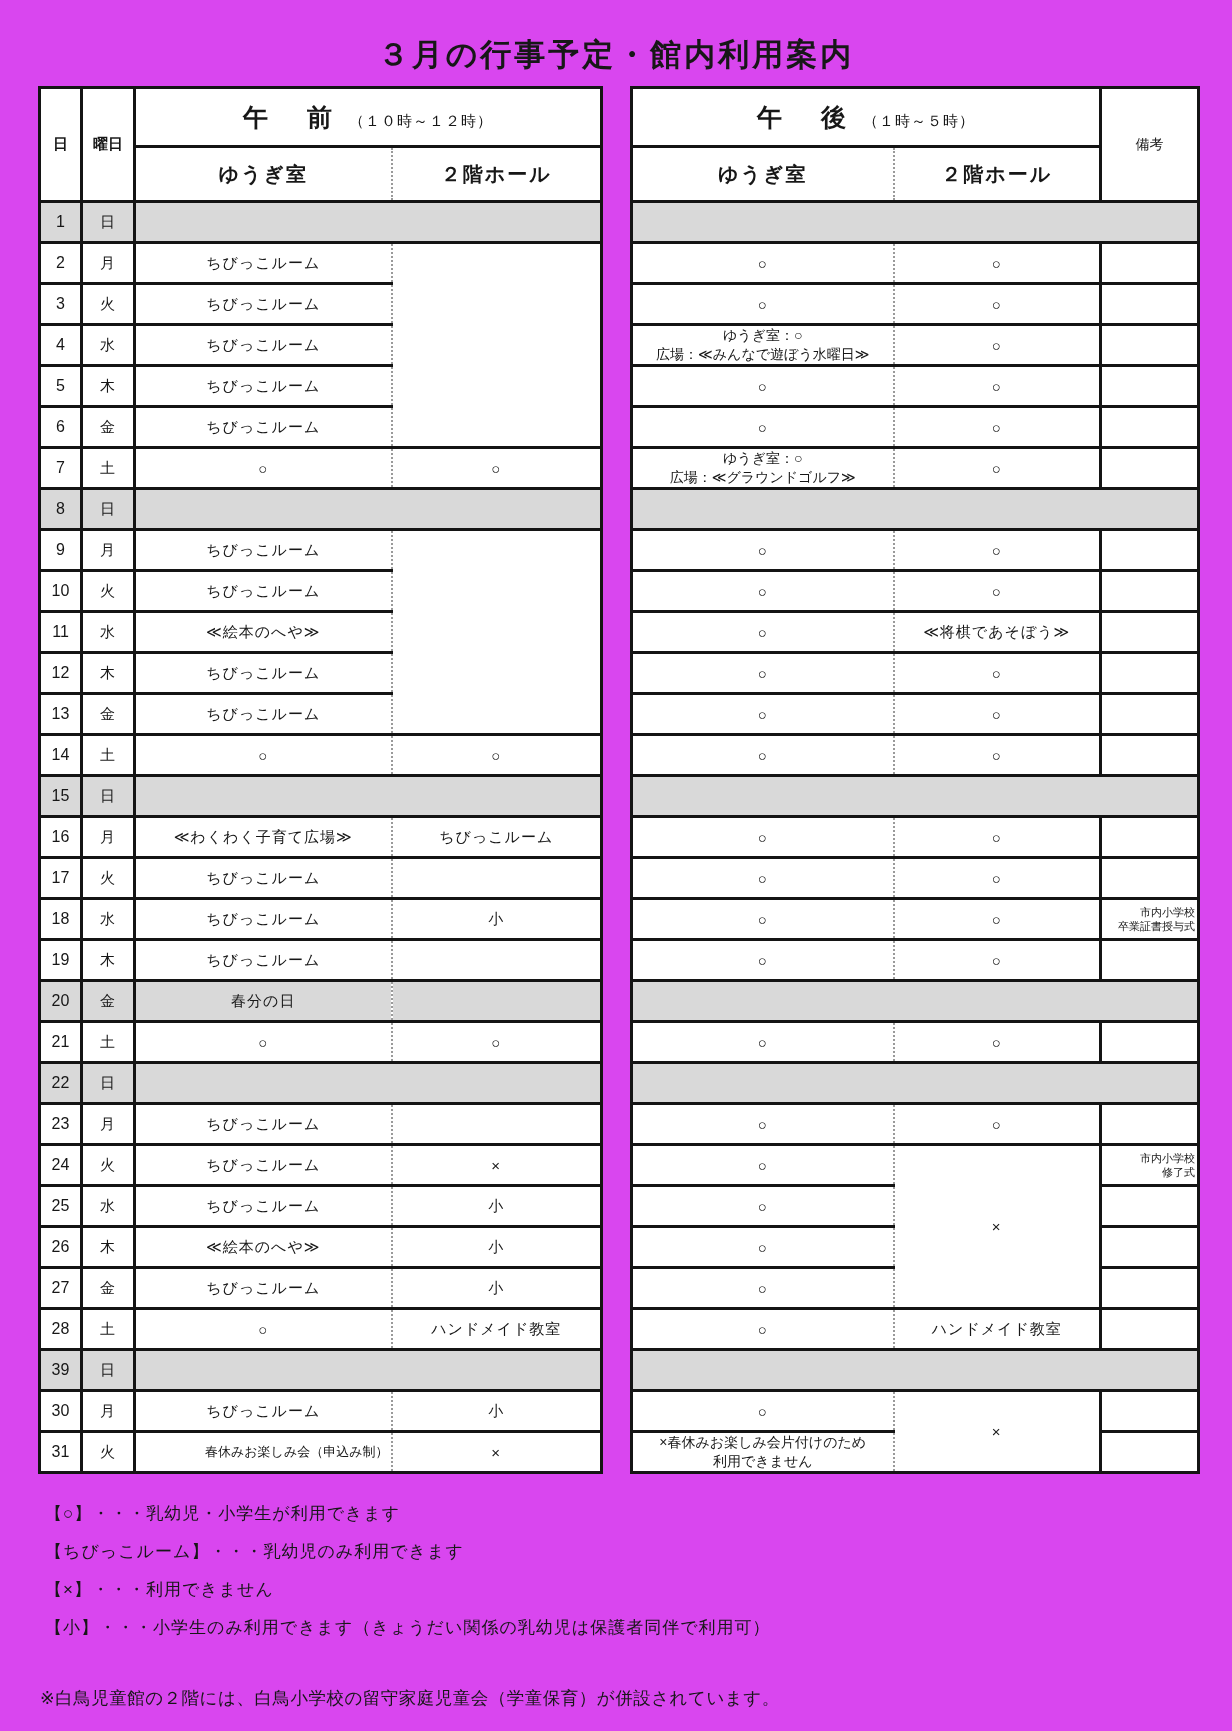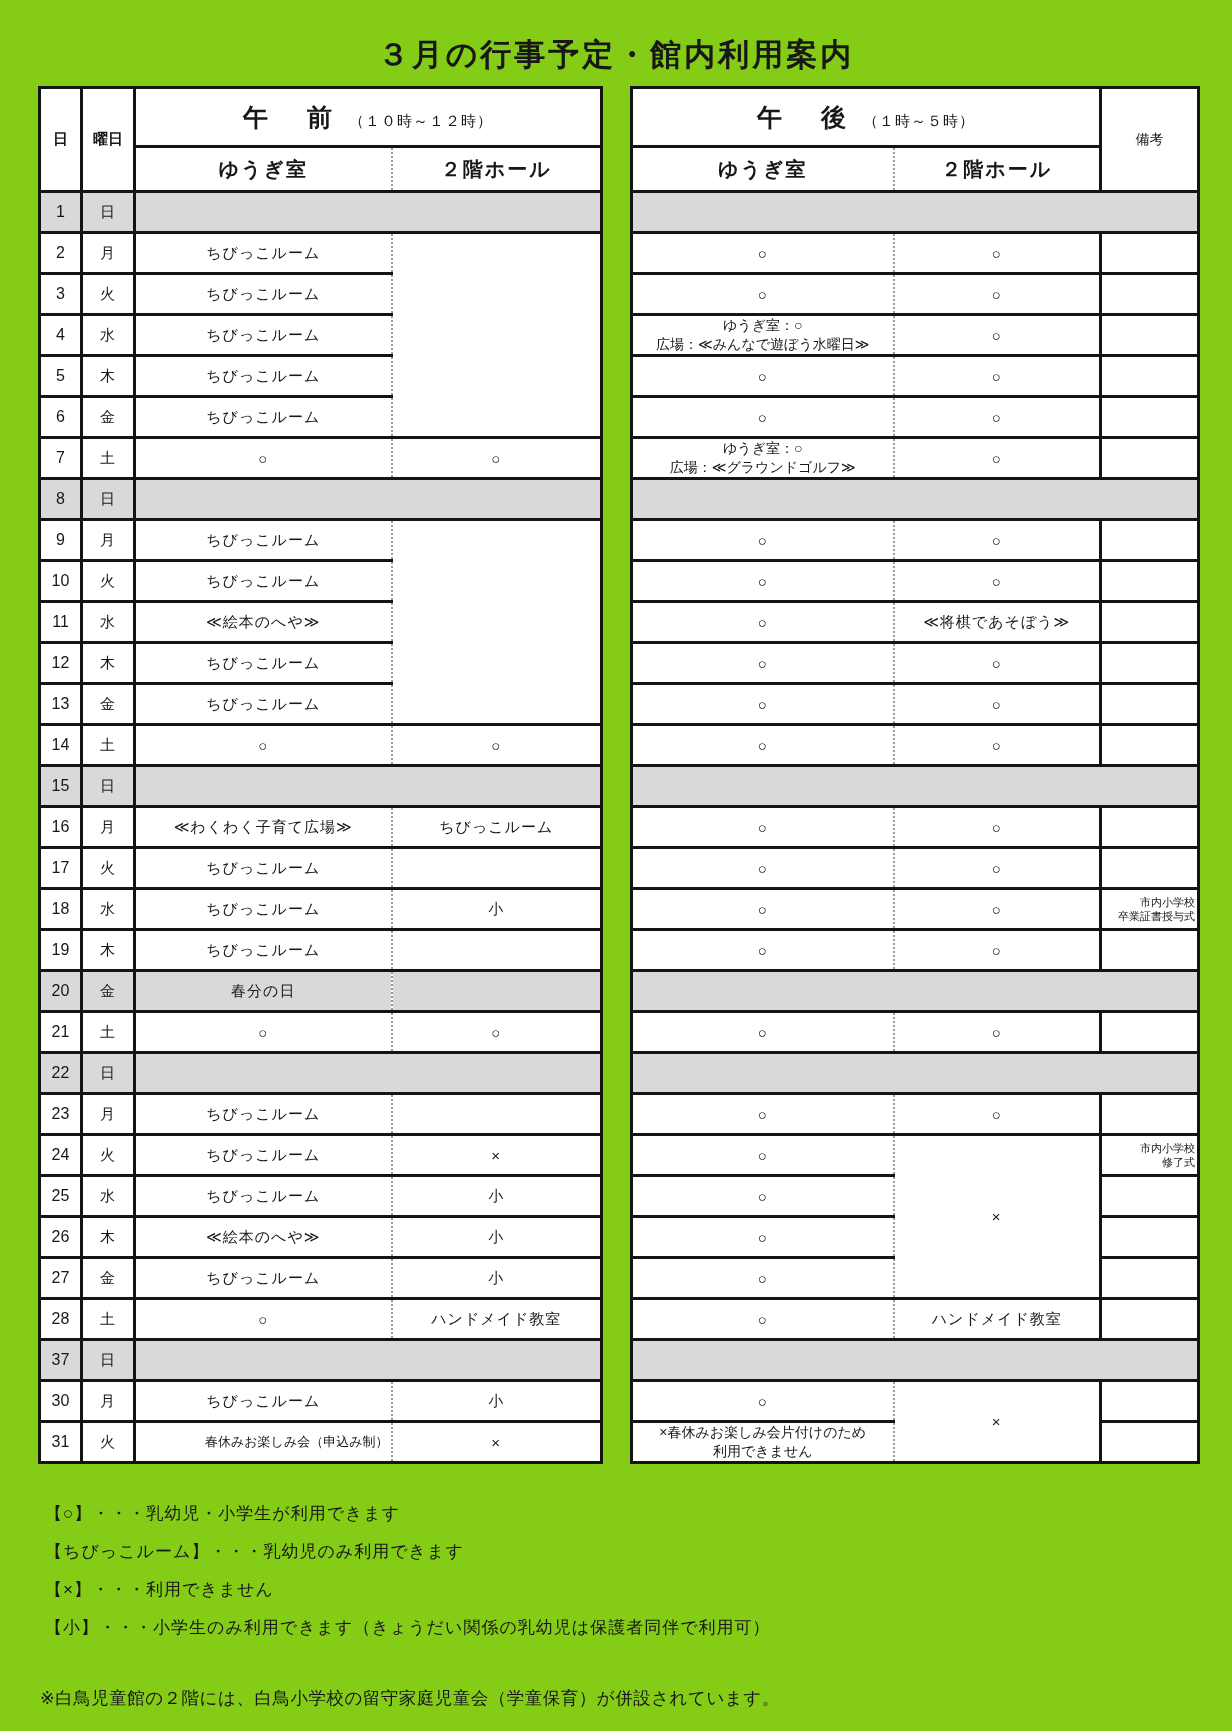--- a/index.html
+++ b/index.html
@@ -1,25 +1,25 @@
 <!DOCTYPE html>
 <html><head>
 <meta charset="utf-8">
 <style>
   * { margin:0; padding:0; box-sizing:border-box; }
   html,body { background:#ffffff; }
-  .page { position:relative; width:1232px; height:1731px; background:#84cc16;
+  .page { position:relative; width:1232px; height:1731px; background:#d946ef;
           font-family:"Liberation Sans","DejaVu Sans",sans-serif; color:#171717; }
   .title { position:absolute; top:34px; left:0; right:0; text-align:center;
            font-size:31px; font-weight:bold; letter-spacing:3px; }
   .tables { position:absolute; top:86px; left:38px; display:flex; gap:27px; align-items:flex-start; }
   table { border-collapse:collapse; table-layout:fixed; background:#fff; }
   th,td { border:3px solid #141414; text-align:center; vertical-align:middle;
           padding:0 2px; overflow:hidden; font-weight:normal; }
-  tr.h1 { height:59px; } tr.h2 { height:45px; } tr.body { height:41px; }
+  tr.h1 { height:59px; } tr.h2 { height:55px; } tr.body { height:41px; }
   th.colhead { font-size:15px; font-weight:bold; }
   .big { font-size:25px; font-weight:bold; letter-spacing:7px;margin-top:33px; }
   .time { font-size:15px; font-weight:normal; margin-left:10px; letter-spacing:1px; }
   th.sub { font-size:20px; font-weight:bold; letter-spacing:2px; }
   th.bikou { font-size:14px;margin-left:32px; }
   td { font-size:15px; letter-spacing:1px; }
   td.num { font-size:16px; letter-spacing:0; }
   .gy { background:#d9d9d9; }
   .ndr { border-right:2px dotted #9a9a9a; }
   .dot { border-left:2px dotted #9a9a9a; }
@@ -207,21 +207,21 @@
             <td class="ndr">ちびっこルーム</td>
             <td class="dot">小</td>
           </tr>
         <tr class="body">
             <td class="num">28</td>
             <td>土</td>
             <td class="ndr">○</td>
             <td class="dot">ハンドメイド教室</td>
           </tr>
         <tr class="body">
-            <td class="num gy">37</td>
+            <td class="num gy">39</td>
             <td class="gy">日</td>
             <td colspan="2" class="gy"></td>
           </tr>
         <tr class="body">
             <td class="num">30</td>
             <td>月</td>
             <td class="ndr">ちびっこルーム</td>
             <td class="dot">小</td>
           </tr>
         <tr class="body">

